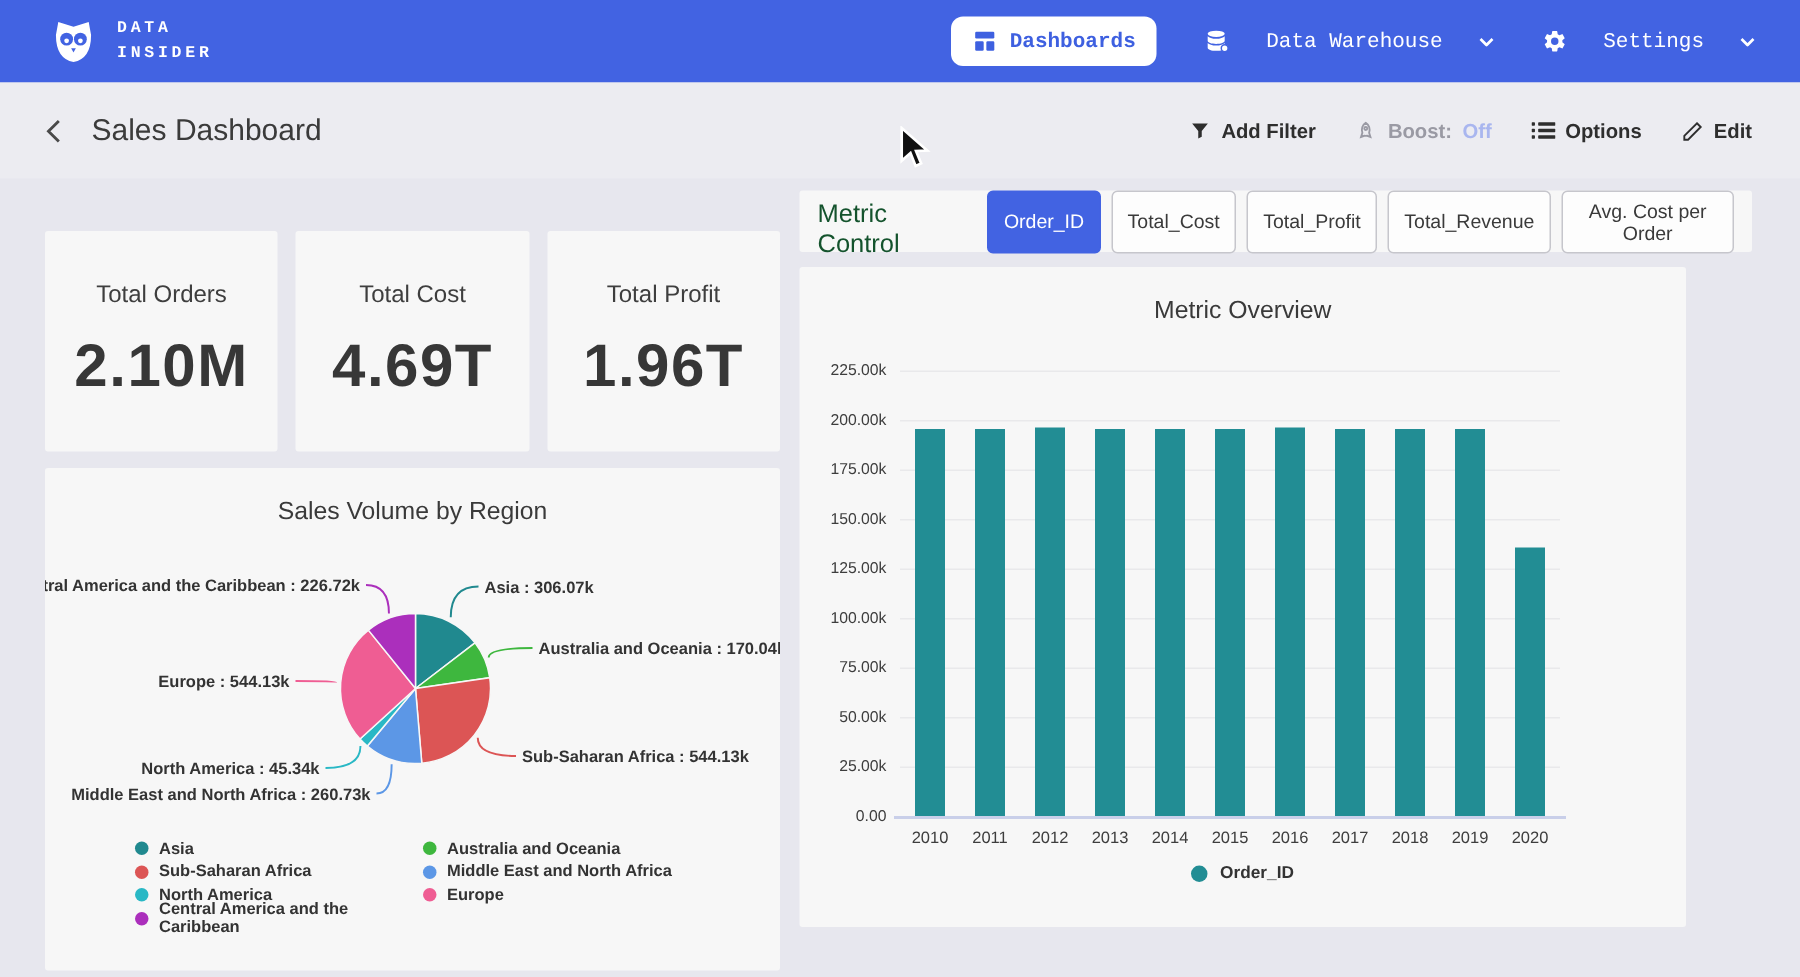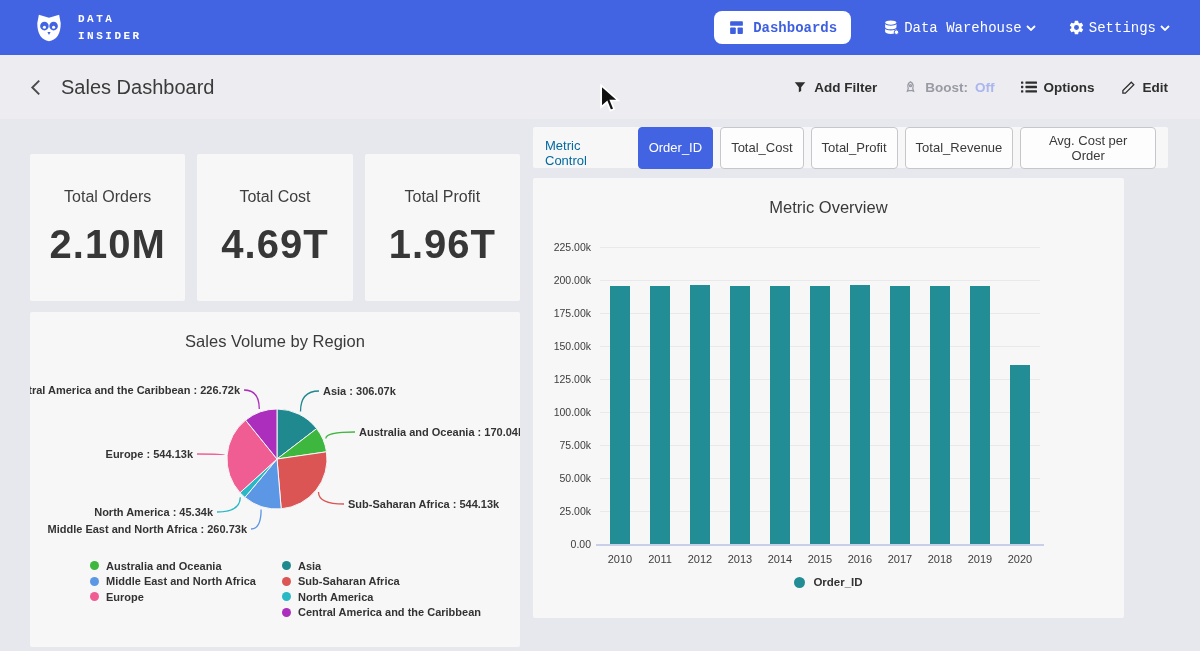--- a/index.html
+++ b/index.html
@@ -7,21 +7,21 @@
   body {
     width:1200px; height:651px; overflow:hidden; position:relative;
     background:#e7e7ee; font-family:"Liberation Sans", sans-serif;
   }
   
   .navbar { height:55px; background:#4263e2; display:flex; align-items:center; justify-content:space-between; padding:0 30px;font-family:Liberation Mono, monospace; }
   .brand { display:flex; align-items:center; gap:10px; }
   .brand-text { color:#fff; font-size:11px; font-weight:700; letter-spacing:2.5px; line-height:1.5; }
   .nav-right { display:flex; align-items:center; gap:32px; }
   .dash-btn { display:flex; align-items:center; gap:8px; background:#fff; color:#3e60e0; border:none; border-radius:8px; padding:8px 14px; font-size:14px; font-weight:700; font-family:inherit; cursor:pointer; }
-  .nav-item { display:flex; align-items:center; gap:4px; color:#fff; font-size:14px; font-weight:500; cursor:pointer; }
+  .nav-item { display:flex; align-items:center; gap:24px; color:#fff; font-size:14px; font-weight:500; cursor:pointer; }
   
   .page-header { height:64px; background:#ececf1; display:flex; align-items:center; padding:0 32px 0 28px; }
   .back-btn { background:none; border:none; padding:2px; cursor:pointer; display:flex; align-items:center; }
   .page-title { font-size:20px; font-weight:500; color:#3b3b3b; margin:0 0 0 18px; flex:1; }
   .toolbar { display:flex; align-items:center; gap:26px; }
   .tool-btn { display:flex; align-items:center; gap:7px; background:none; border:none; font-family:inherit; font-size:13.5px; font-weight:600; color:#2e2e2e; cursor:pointer; padding:0; }
   .muted { color:#9a9aa4; }
   .boost-off { color:#a9b6ef; }
   
   .content { display:flex; gap:13px; padding:8px 32px 0 30px; }
@@ -38,21 +38,21 @@
   .card-title { font-size:16.5px; font-weight:500; color:#3a3a3a; text-align:center; margin:0; padding-top:20px; }
   #pie-svg { position:absolute; left:0; top:0; }
   .pie-label { font-size:11px; font-weight:700; fill:#333; }
   .pie-legend { position:absolute; left:60px; top:246px; display:flex; }
   .legend-col { display:flex; flex-direction:column; }
   .legend-col:first-child { width:192px; }
   .pl-item { display:flex; align-items:center; height:15.5px; font-size:11px; font-weight:700; color:#333; }
   .pl-dot { width:9px; height:9px; border-radius:50%; margin-right:7px; flex:none; }
   
   .metric-bar { height:41px; display:flex; align-items:center; padding:0 12px; gap:12px; }
-  .mc-label { font-size:13px; color:#0369a1;margin-top:10px; }
+  .mc-label { font-size:17px; color:#14532d;margin-top:10px; }
   .mc-buttons { display:flex; gap:7px; }
   .pill { font-family:inherit; font-size:13px; color:#3a3a3a; background:#fdfdfd; border:1px solid #c6c6cc; border-radius:4px; padding:5px 10px; cursor:pointer; }
   .pill.selected { background:#4263e2; border-color:#4263e2; color:#fff; }
   
   .right-lower { display:flex; gap:11px; margin-top:10px; }
   .chart-card { width:591px; height:440px; position:relative; }
   #bar-plot { position:absolute; left:0; top:0; width:515px; height:440px; }
   .gridline { position:absolute; height:1px; background:#e9e9eb; }
   .baseline { position:absolute; height:2px; background:#c9cfe9; }
   .ytick { position:absolute; left:0; width:58px; text-align:right; font-size:10.5px; color:#3d3d3d; }
@@ -199,48 +199,48 @@
           <path d="M247,147 L210.0,180.7 A50,50 0 0 1 215.6,108.1 Z" fill="#ef5d93" stroke="#f7f7f7" stroke-width="1"></path>
           <path d="M194.2,143.0 Q194.2,142 167,142" fill="none" stroke="#ef5d93" stroke-width="1.3"></path>
           <text x="163" y="146" text-anchor="end" class="pie-label">Europe : 544.13k</text>
           <path d="M247,147 L215.6,108.1 A50,50 0 0 1 247.0,97.0 Z" fill="#ab2fbc" stroke="#f7f7f7" stroke-width="1"></path>
           <path d="M229.3,97.0 Q229.3,78 214,78" fill="none" stroke="#ab2fbc" stroke-width="1.3"></path>
           <text x="210" y="82" text-anchor="end" class="pie-label">Central America and the Caribbean : 226.72k</text>
         </svg>
       <div class="pie-legend" id="pie-legend">
           <div class="legend-col">
             <div class="pl-item">
+              <span class="pl-dot" style="background: rgb(32, 137, 143);"></span>
+              <span>Asia</span>
+            </div>
+            <div class="pl-item">
+              <span class="pl-dot" style="background: rgb(220, 85, 85);"></span>
+              <span>Sub-Saharan Africa</span>
+            </div>
+            <div class="pl-item">
+              <span class="pl-dot" style="background: rgb(41, 184, 197);"></span>
+              <span>North America</span>
+            </div>
+            <div class="pl-item">
+              <span class="pl-dot" style="background: rgb(171, 47, 188);"></span>
+              <span>Central America and the Caribbean</span>
+            </div>
+          </div>
+          <div class="legend-col">
+            <div class="pl-item">
               <span class="pl-dot" style="background: rgb(62, 183, 62);"></span>
               <span>Australia and Oceania</span>
             </div>
             <div class="pl-item">
               <span class="pl-dot" style="background: rgb(92, 151, 230);"></span>
               <span>Middle East and North Africa</span>
             </div>
             <div class="pl-item">
               <span class="pl-dot" style="background: rgb(239, 93, 147);"></span>
               <span>Europe</span>
-            </div>
-          </div>
-          <div class="legend-col">
-            <div class="pl-item">
-              <span class="pl-dot" style="background: rgb(32, 137, 143);"></span>
-              <span>Asia</span>
-            </div>
-            <div class="pl-item">
-              <span class="pl-dot" style="background: rgb(220, 85, 85);"></span>
-              <span>Sub-Saharan Africa</span>
-            </div>
-            <div class="pl-item">
-              <span class="pl-dot" style="background: rgb(41, 184, 197);"></span>
-              <span>North America</span>
-            </div>
-            <div class="pl-item">
-              <span class="pl-dot" style="background: rgb(171, 47, 188);"></span>
-              <span>Central America and the Caribbean</span>
             </div>
           </div>
         </div>
     </section>
   </div>
 
   <div class="right-col">
     <div class="card metric-bar">
       <span class="mc-label">Metric Control</span>
       <div class="mc-buttons" id="mc-buttons">

